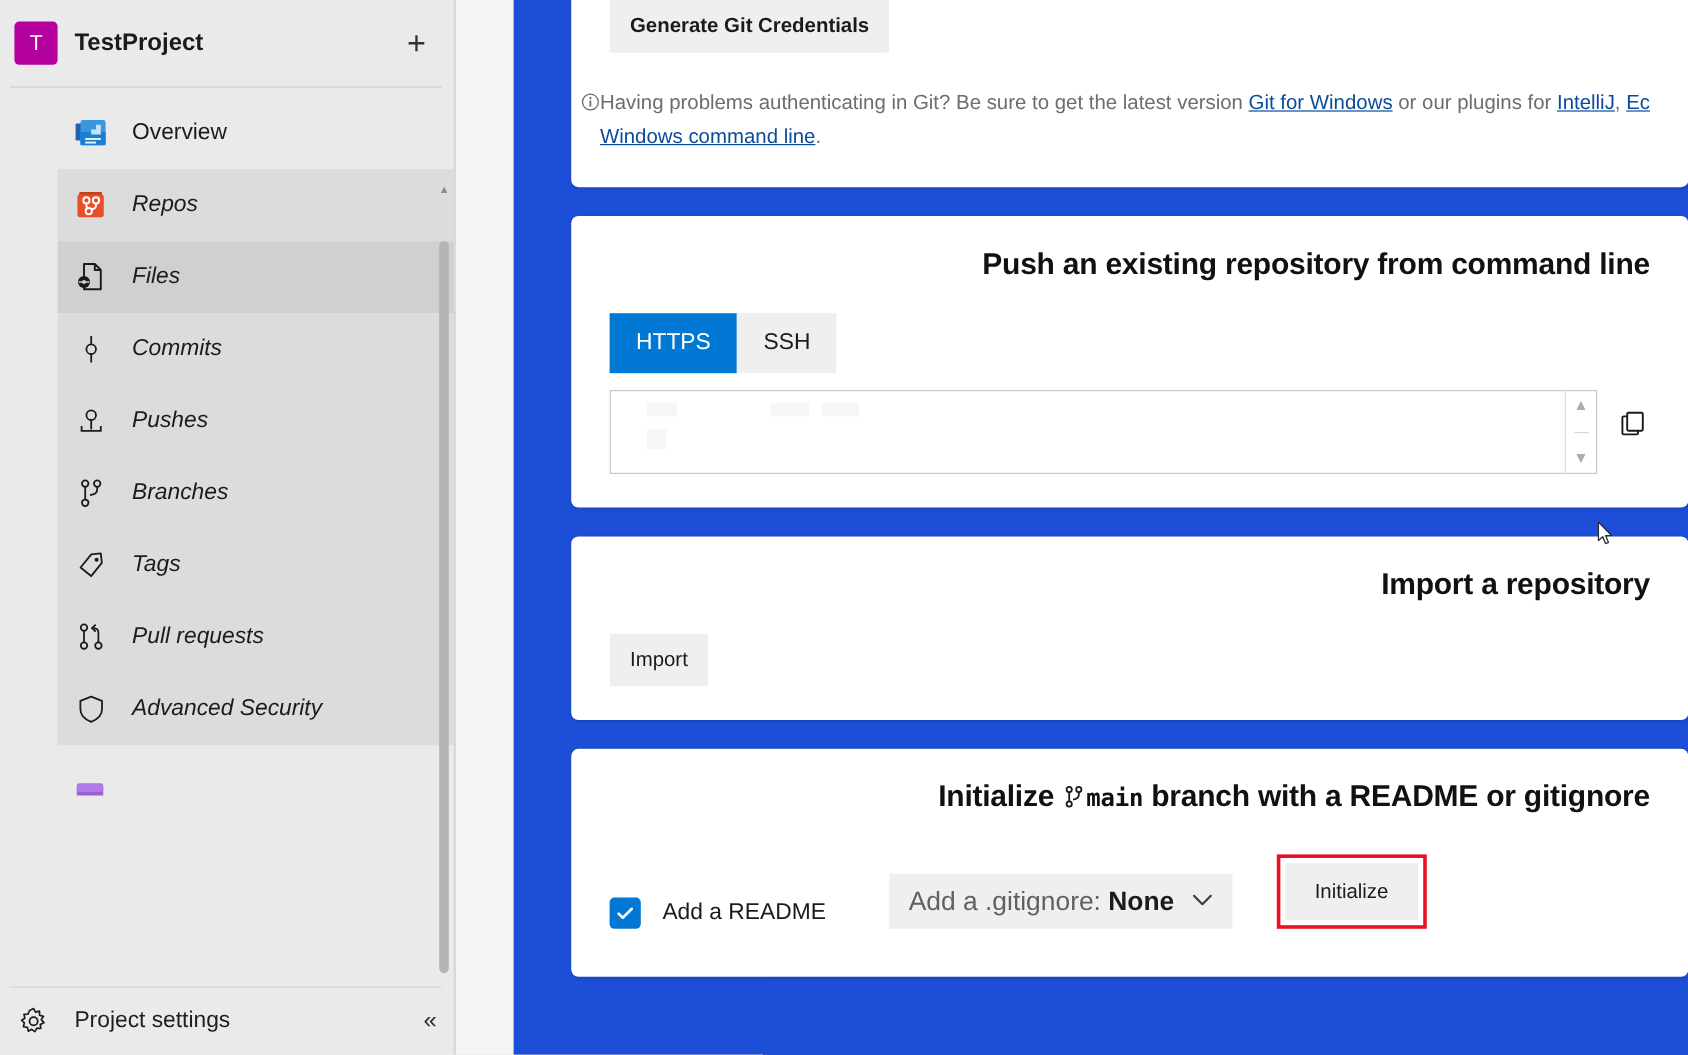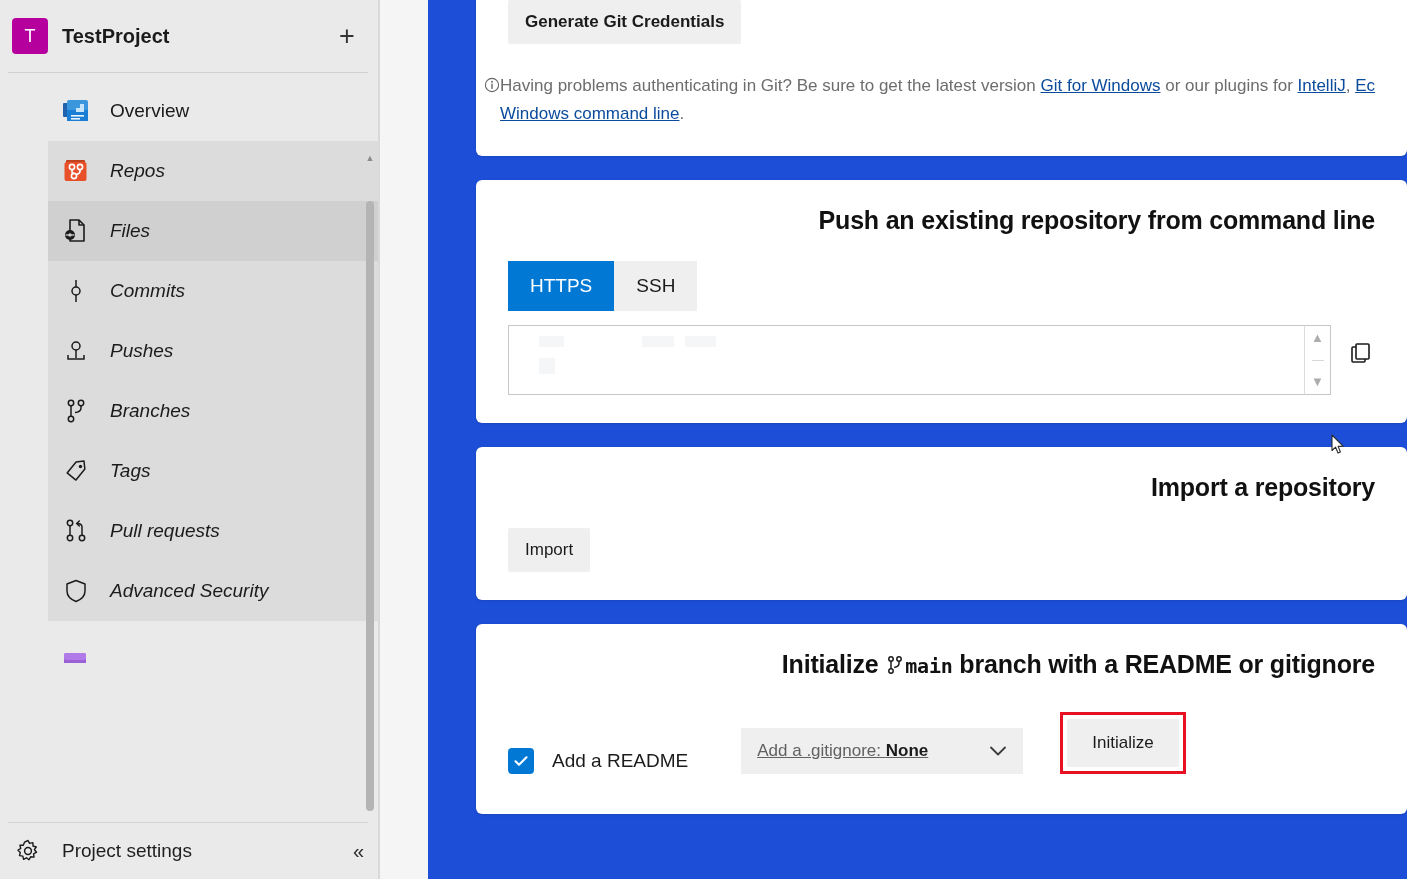--- a/index.html
+++ b/index.html
@@ -204,21 +204,21 @@
   .chk-label { font-size: 19px; color: #1b1b1b; }
 
   .dropdown {
     margin-left: 36px;
     height: 46px; min-width: 282px;
     background: #efefef;
     display: flex; align-items: center; gap: 14px;
     padding: 0 16px;
     cursor: pointer;
   }
-  .dd-text { font-size: 17px; color: #616161; white-space: nowrap; text-decoration: underline; }
+  .dd-text { font-size: 22px; color: #616161; white-space: nowrap; }
   .dd-text b { color: #1b1b1b; font-weight: bold; }
   .dd-caret { color: #3b3b3b; font-size: 15px; margin-left: auto; }
 
   .init-btn-hl {
     margin-left: 20px;
     border: 3px solid #e81123;
     padding: 4px;
     display: inline-flex;
   }
   .init-btn-hl .btn { height: 48px; padding: 0 24px; font-weight: normal; }

